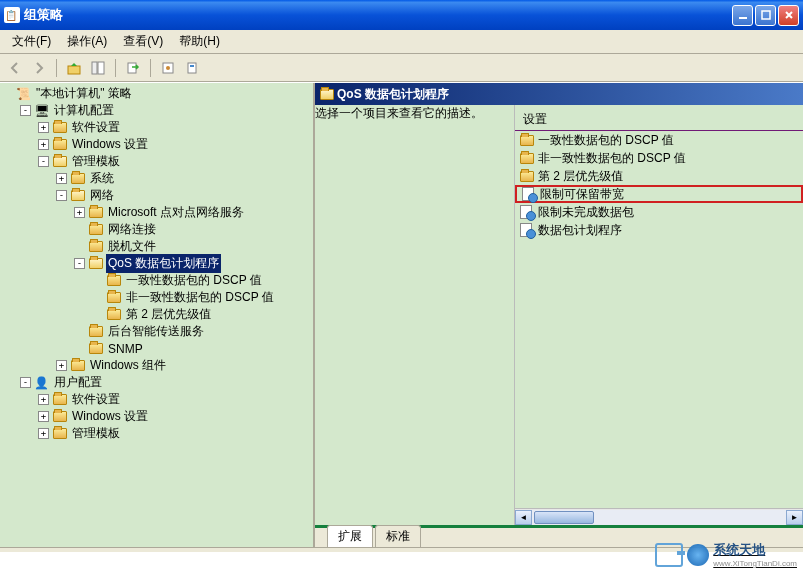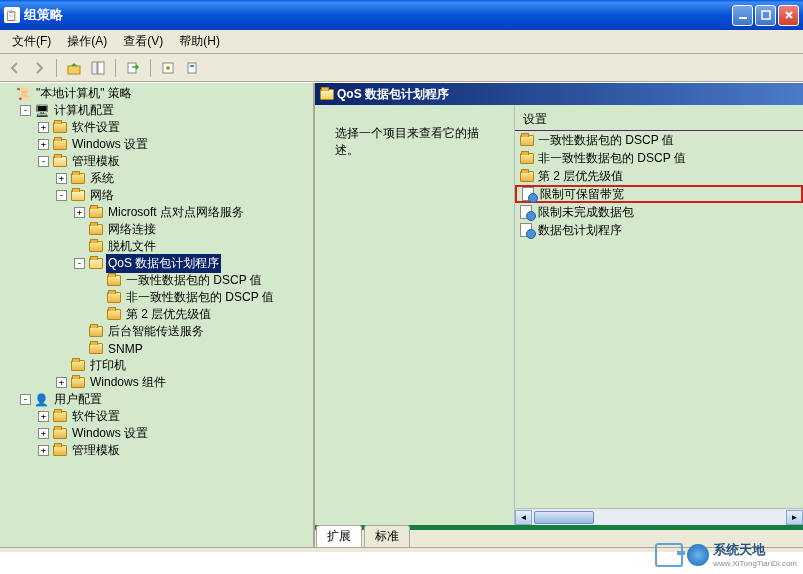--- a/index.html
+++ b/index.html
@@ -34,42 +34,42 @@
 .tree-label.selected { background: #0a246a; color: #fff; }
 
 .folder-closed { background: linear-gradient(to bottom, #fceb98, #e8b54c); border: 1px solid #b8860b; border-radius: 1px; width: 14px; height: 11px; position: relative; }
 .folder-closed::before { content: ''; position: absolute; top: -3px; left: 0; width: 6px; height: 3px; background: #e8b54c; border: 1px solid #b8860b; border-bottom: none; border-radius: 1px 1px 0 0; }
 .folder-open { background: linear-gradient(to bottom, #fff5c8, #f0d068); border: 1px solid #b8860b; border-radius: 1px; width: 14px; height: 11px; position: relative; }
 .folder-open::before { content: ''; position: absolute; top: -3px; left: 0; width: 6px; height: 3px; background: #e8b54c; border: 1px solid #b8860b; border-bottom: none; }
 
 .content-panel { flex: 1; background: #d4e8cc; display: flex; flex-direction: column; }
 .content-header { height: 22px; background: linear-gradient(to right, #0a246a, #4a7ac8); color: #fff; display: flex; align-items: center; padding: 0 4px; font-weight: bold; }
 .content-body { flex: 1; display: flex; position: relative; }
-.desc-area { width: 200px; padding: 20px; border-right: 1px solid #bbb; }
+.desc-area { width: 200px; padding: 0; border-right: 1px solid #bbb; }
 .list-area { flex: 1; padding: 4px 0; overflow: auto; }
 .list-header { padding: 2px 8px; background: #d4e8cc; border-bottom: 1px solid #701a75; }
 .list-row { display: flex; align-items: center; height: 18px; padding: 0 4px; cursor: pointer; white-space: nowrap; }
 .list-row.highlighted { border: 2px solid #d02020; }
 .list-icon { width: 16px; height: 14px; margin-right: 3px; display: inline-flex; align-items: center; justify-content: center; }
 .setting-icon { position: relative; width: 14px; height: 14px; }
 .setting-icon::before { content: ''; position: absolute; width: 10px; height: 12px; background: #fff; border: 1px solid #888; left: 0; top: 0; }
 .setting-icon::after { content: ''; position: absolute; width: 8px; height: 8px; background: #4a90d8; border: 1px solid #2060a0; border-radius: 50%; right: -2px; bottom: -2px; }
 
-.tabs-row { height: 22px; display: flex; align-items: flex-end; padding-left: 1px; border-top: 5px solid #15803d; background: #ece9d8; }
+.tabs-row { height: 22px; display: flex; align-items: flex-end; padding-left: 12px; border-top: 3px solid #15803d; background: #ece9d8; }
 .tab { padding: 2px 10px; border: 1px solid #aca899; border-bottom: none; background: #ece9d8; margin-right: 2px; cursor: pointer; border-radius: 3px 3px 0 0; font-size: 12px; }
 .tab.active { background: #fff; }
 
 .hscroll { height: 17px; background: #e8e8e8; border-top: 1px solid #bbb; display: flex; align-items: center; position: absolute; bottom: 0; left: 200px; right: 0; }
 .hscroll-btn { width: 17px; height: 15px; background: linear-gradient(to bottom, #eaf0fc, #b8ceec); border: 1px solid #8aa8d0; display: flex; align-items: center; justify-content: center; cursor: pointer; font-size: 8px; }
 .hscroll-track { flex: 1; height: 15px; background: #e8ecf4; position: relative; }
 .hscroll-thumb { position: absolute; left: 2px; width: 60px; height: 13px; top: 1px; background: linear-gradient(to bottom, #d8e4f8, #98b8e0); border: 1px solid #7090c0; border-radius: 2px; }
 
 .statusbar { height: 5px; background: #ece9d8; border-top: 1px solid #aca899; }
 
-.watermark { position: absolute; right: 6px; bottom: 6px; display: flex; align-items: center; gap: 4px; opacity: 0.95; pointer-events: none; }
+.watermark { position: absolute; right: 6px; bottom: 6px; display: flex; align-items: center; gap: 4px; opacity: 0.95; pointer-events: none; text-decoration: underline; }
 .wm-icon1 { width: 28px; height: 24px; border: 2px solid #5aa0d8; border-radius: 3px; position: relative; }
 .wm-icon1::after { content: ''; position: absolute; right: -4px; top: 6px; width: 8px; height: 4px; background: #5aa0d8; }
 .wm-icon2 { width: 22px; height: 22px; background: radial-gradient(circle, #60b0f0, #1060b0); border-radius: 50%; }
 .wm-text { font-size: 13px; font-weight: bold; color: #1a4a80; }
 .wm-sub { font-size: 8px; color: #888; }
 </style>
 </head>
 <body>
 
 <div class="titlebar">
@@ -289,29 +289,20 @@
                             <span class="tree-icon">
                               <span class="folder-closed"></span>
                             </span>
                             <span class="tree-label">SNMP</span>
                           </div>
                         </li>
                     </ul>
                   </li>
                   <li>
                       <div class="tree-node">
-                        <span class="tree-spacer"></span>
-                        <span class="tree-icon">
-                          <span class="folder-closed"></span>
-                        </span>
-                        <span class="tree-label">打印机</span>
-                      </div>
-                    </li>
-                  <li>
-                      <div class="tree-node">
                         <span class="tree-toggle">+</span>
                         <span class="tree-icon">
                           <span class="folder-closed"></span>
                         </span>
                         <span class="tree-label">Windows 组件</span>
                       </div>
                     </li>
                 </ul>
               </li>
             </ul>

